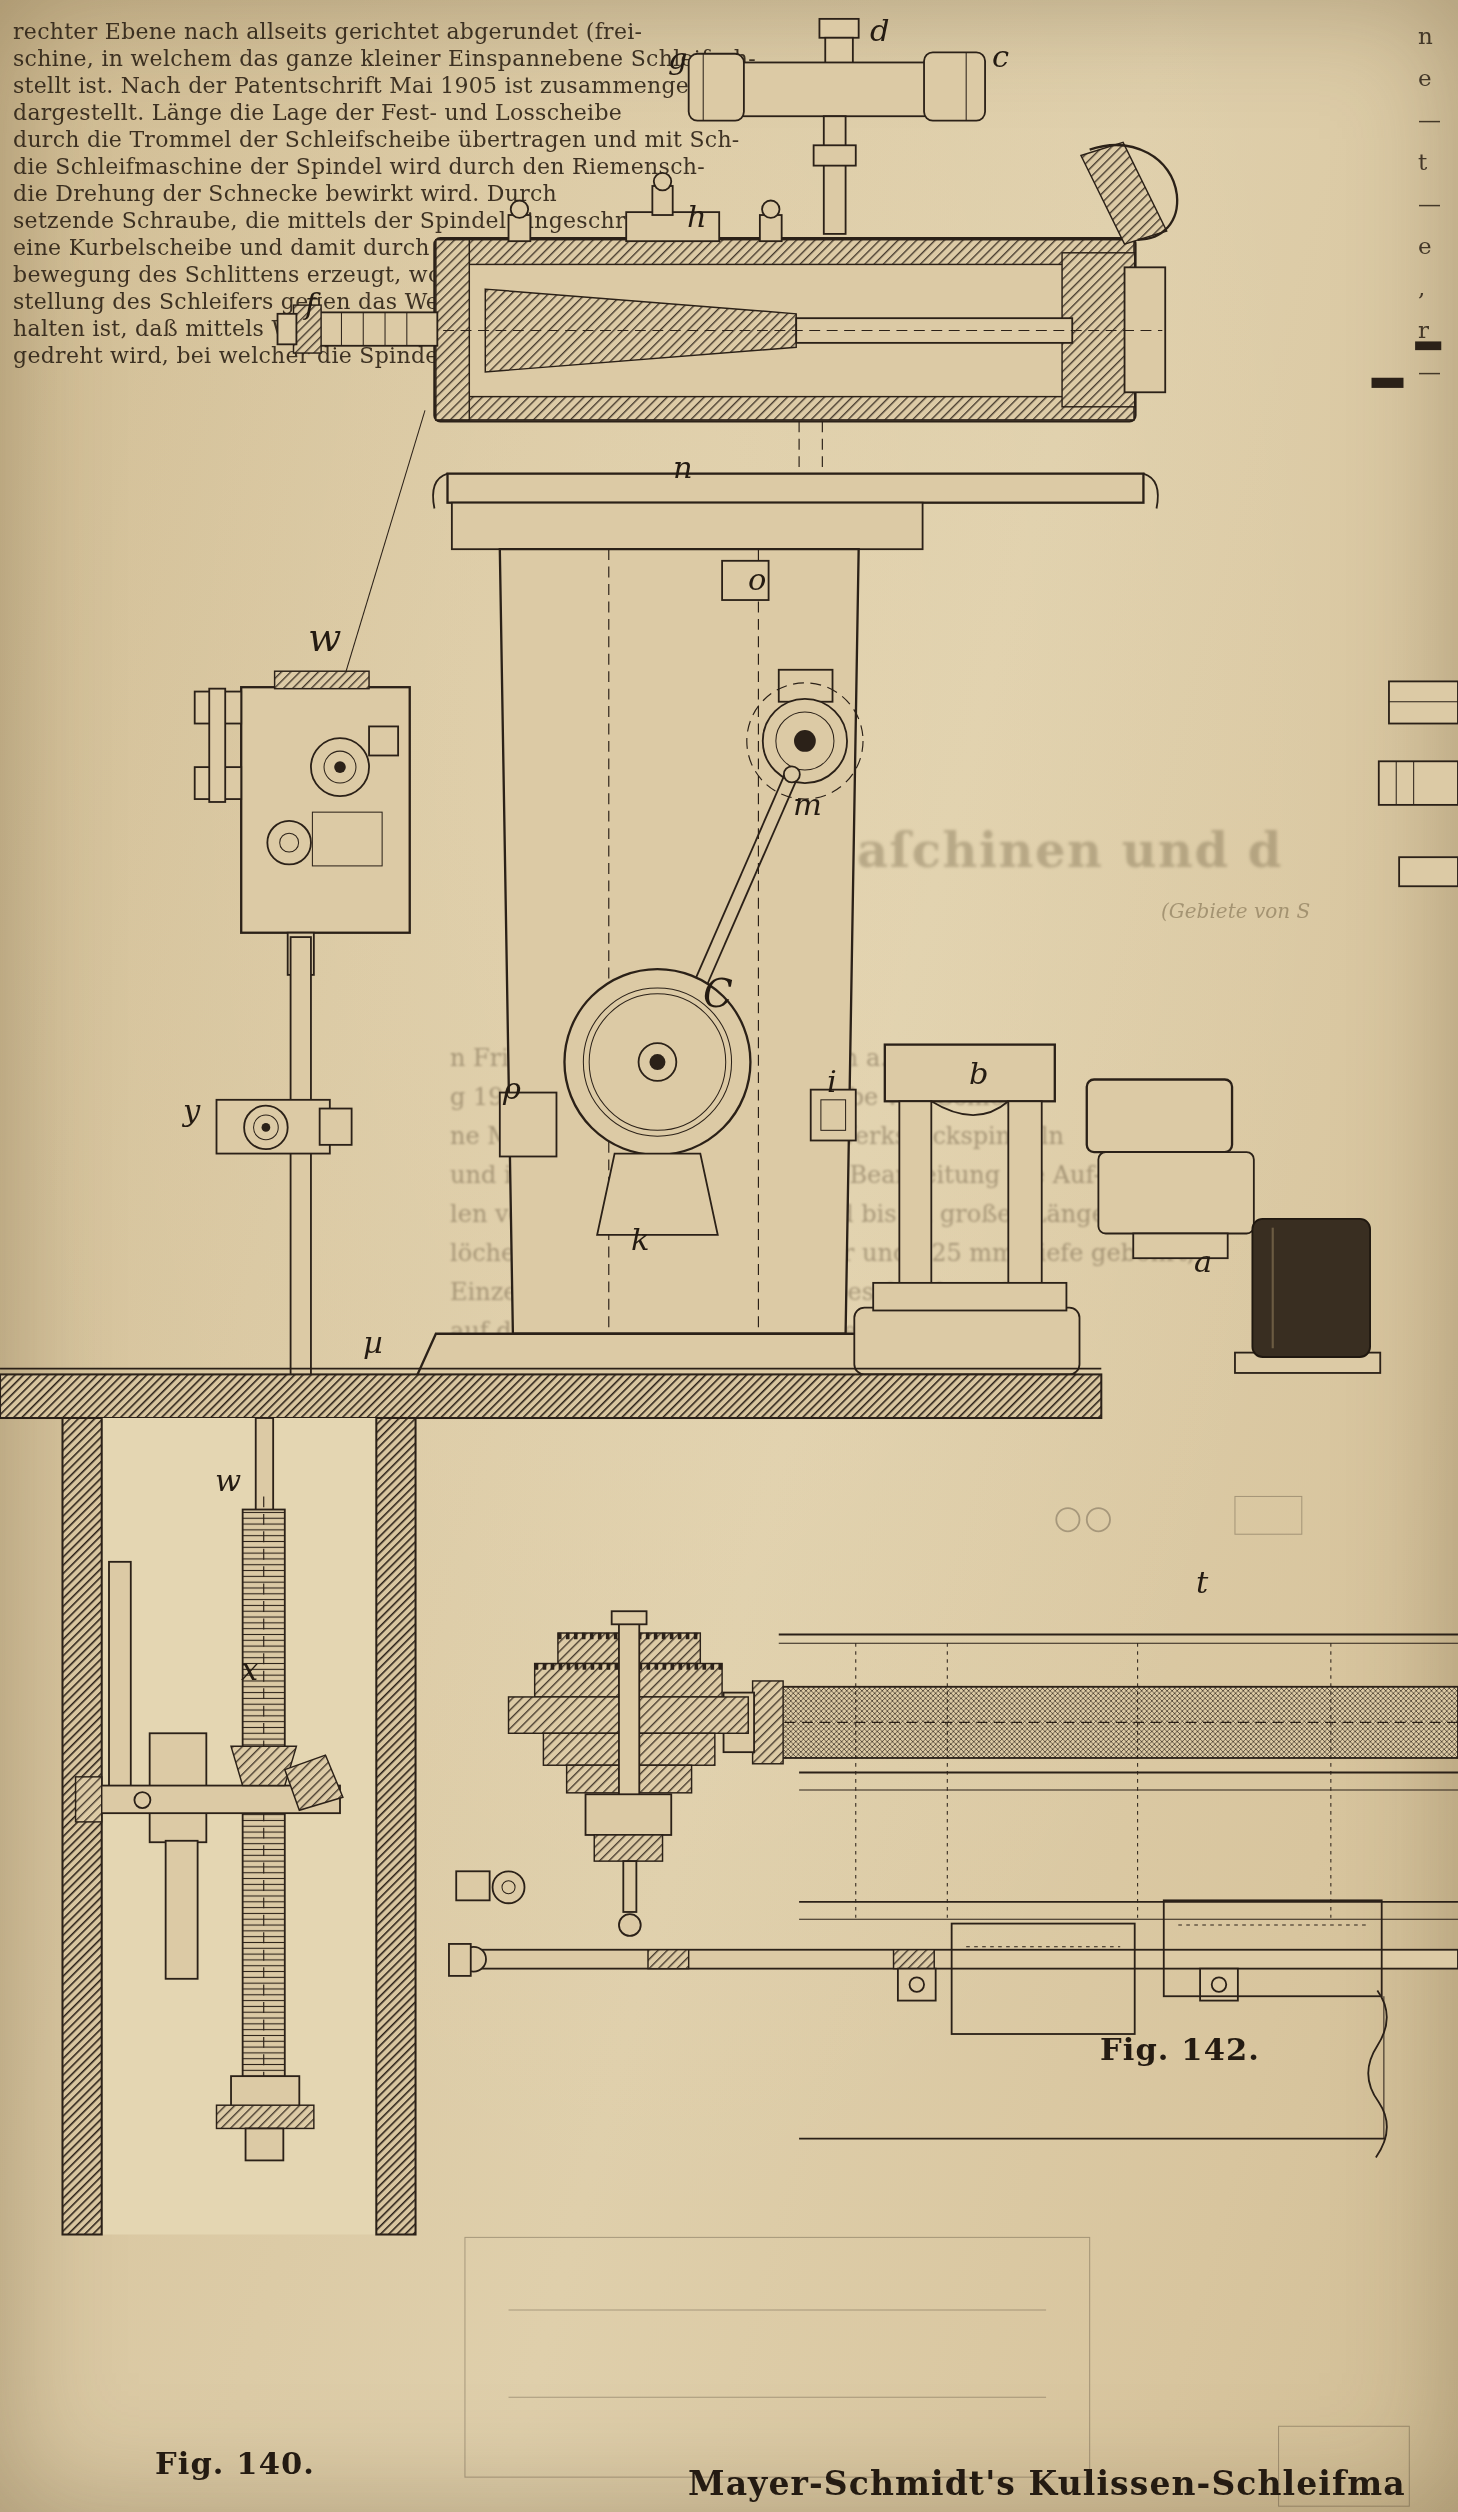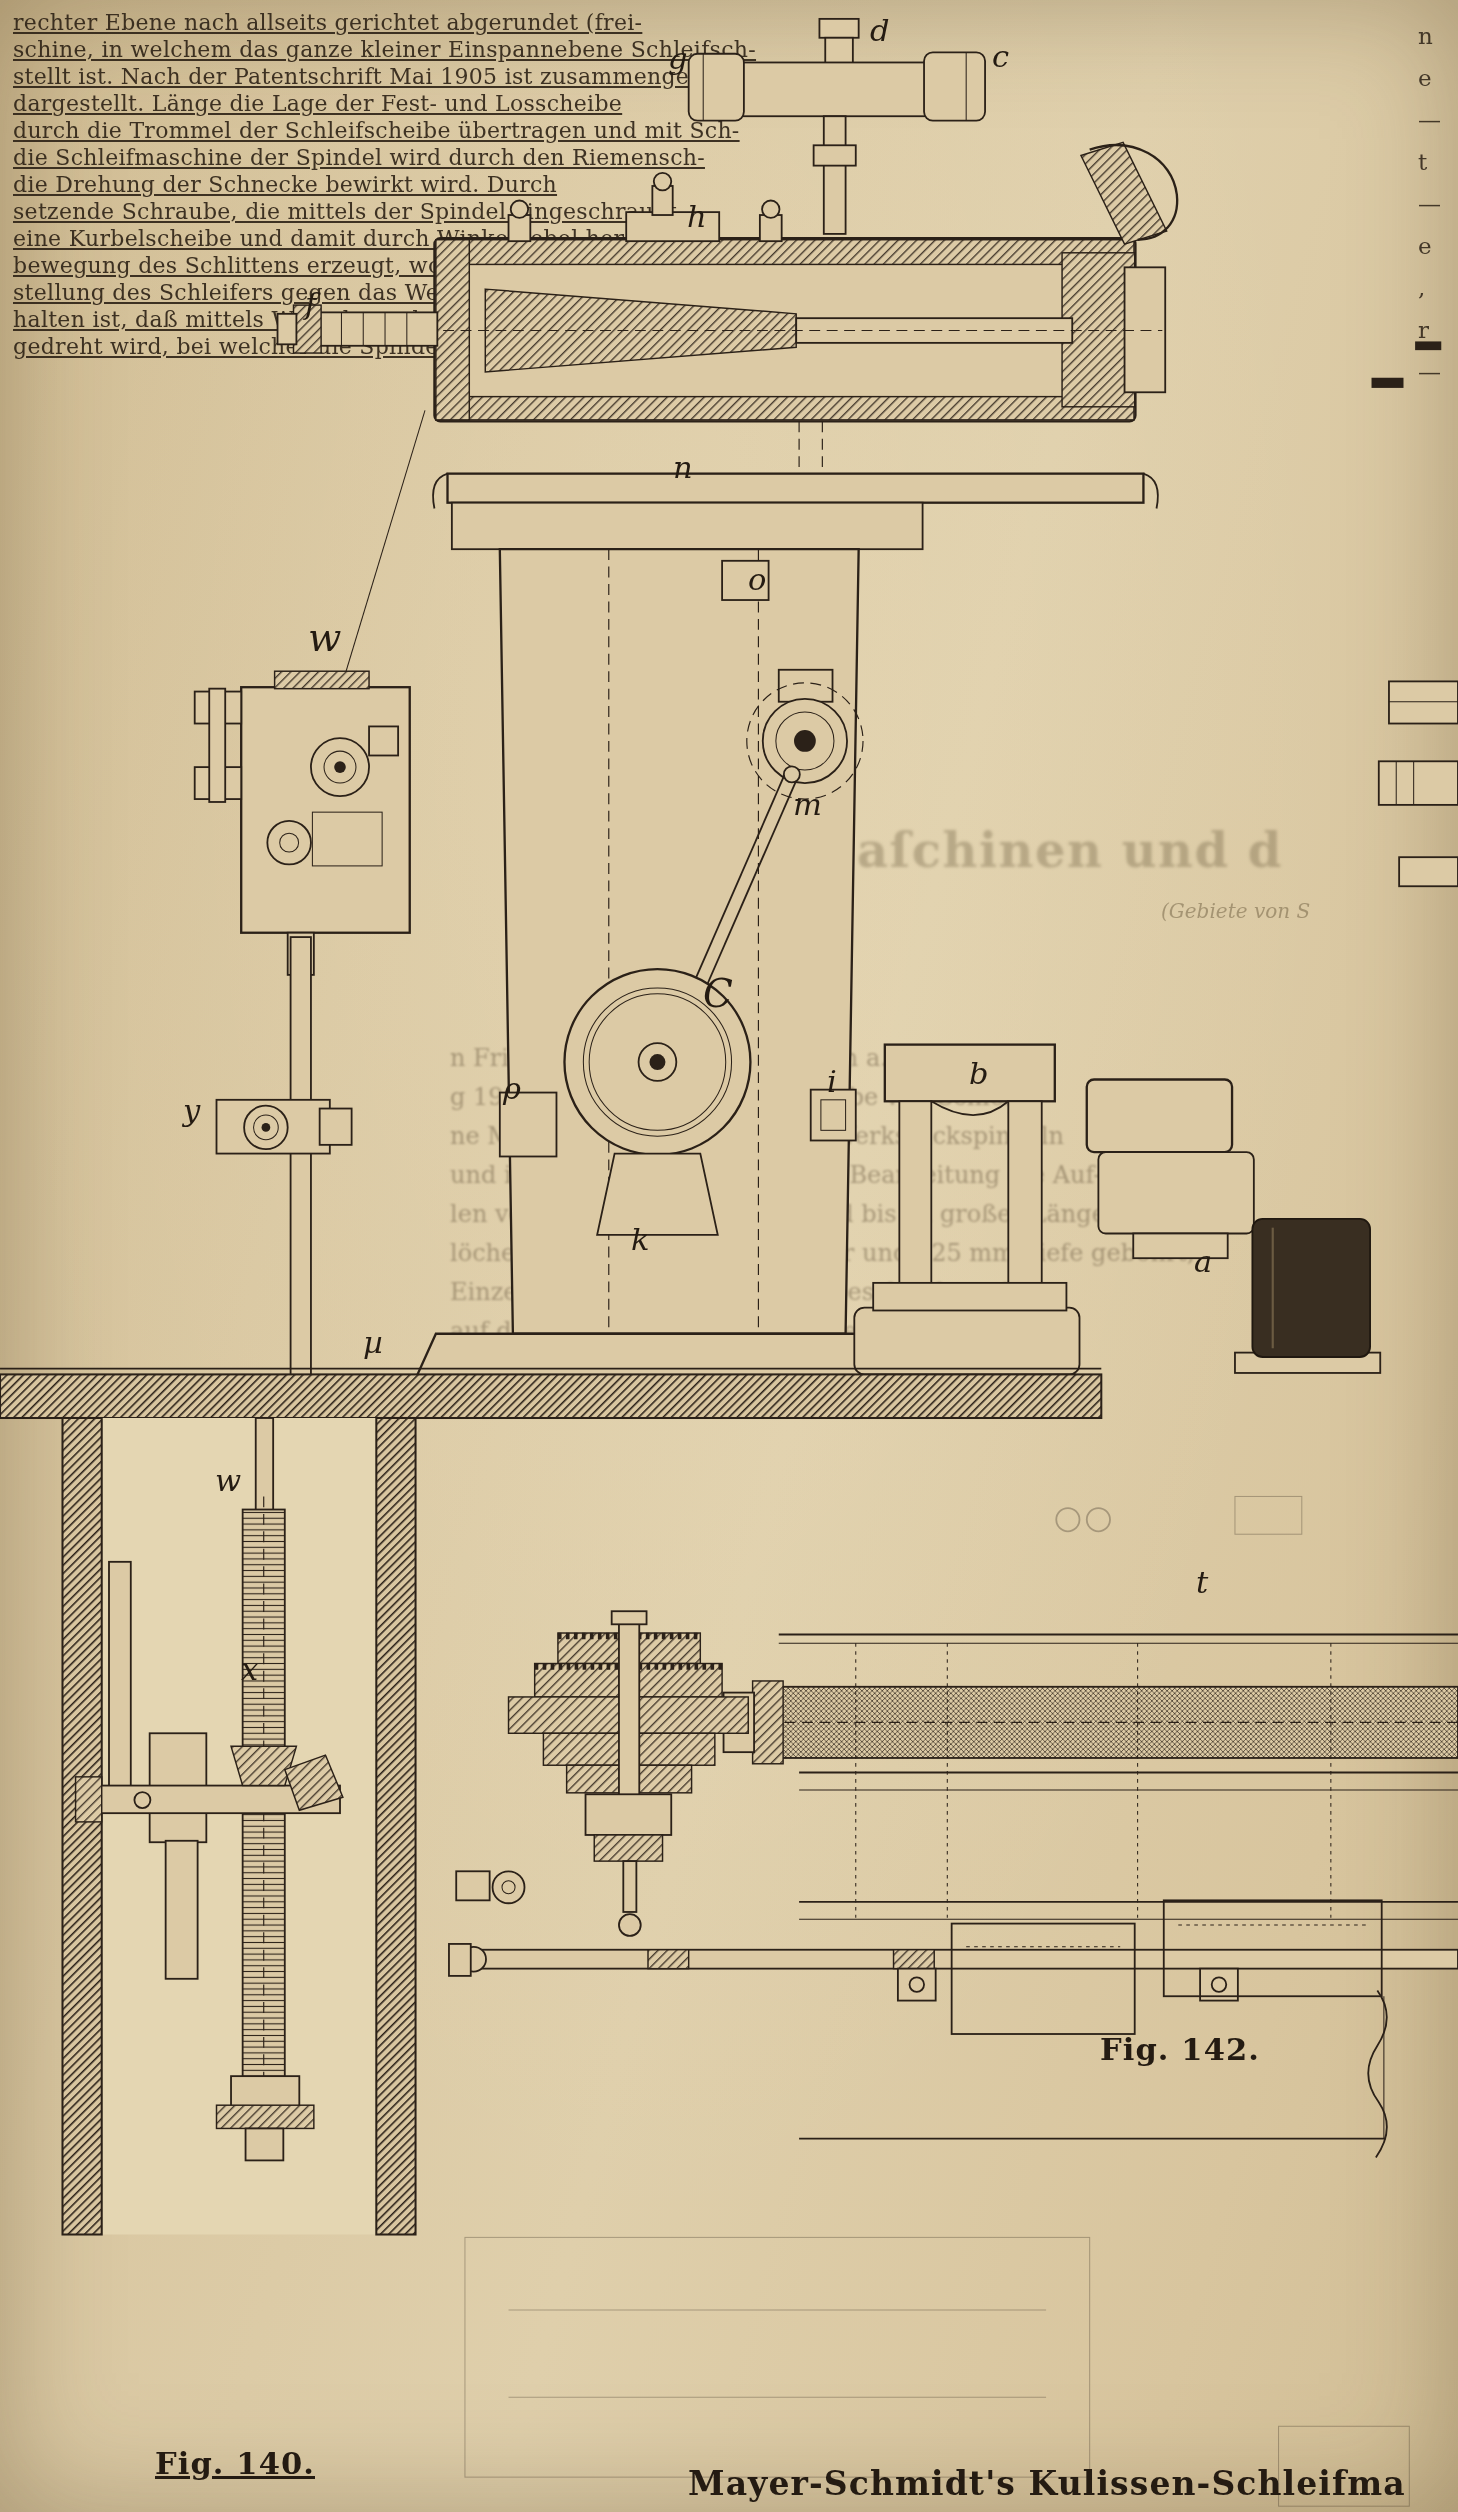--- a/index.html
+++ b/index.html
@@ -5,21 +5,21 @@
   html,body{margin:0;padding:0;background:#9a8a6a;}
   .page{
     position:relative; width:1458px; height:2512px; overflow:hidden;
     background:
       radial-gradient(ellipse at 45% 30%, rgba(255,245,215,.18), rgba(0,0,0,0) 60%),
       linear-gradient(105deg,#d0bc93 0%,#d9c7a1 28%,#dfcfab 55%,#d8c59e 85%,#d2bf97 100%);
     font-family:"DejaVu Serif", serif;
     box-shadow:inset 0 0 116px rgba(80,60,30,.35);
   }
   .txt{position:absolute;color:rgba(44,33,21,.9);}
-  .para{left:13px;top:9px;width:1380px;font-size:22px;line-height:27px;letter-spacing:0.3px;text-decoration:underline;}
+  .para{left:13px;top:18px;width:1380px;font-size:22px;line-height:27px;letter-spacing:0.3px;}
   .para div{white-space:nowrap;overflow:hidden;}
   .edgecol{left:1418px;top:14.5px;font-size:23px;line-height:42px;color:rgba(44,33,21,.85);}
   .ghost{color:rgba(90,75,50,.42);filter:blur(0.9px);}
   .ghost-big{left:857px;top:822px;font-size:48px;font-weight:bold;letter-spacing:1.5px;
              color:rgba(100,84,56,.33);filter:blur(1.5px);white-space:nowrap;}
   .ghost-side{left:1161px;top:899px;font-size:20px;font-style:italic;color:rgba(95,80,52,.45);filter:blur(0.7px);}
   .ghost-para{left:450px;top:1039px;width:1010px;font-size:24px;line-height:39px;}
   .ghost-para div{white-space:nowrap;overflow:hidden;}
   .lbl{position:absolute;font-style:italic;font-size:30.5px;color:#241b12;line-height:1;}
   .lbl-big{font-size:39px;}
@@ -362,18 +362,18 @@
   <div class="lbl" style="left:503px;top:1074px;">ρ</div>
   <div class="lbl" style="left:827px;top:1067px;">i</div>
   <div class="lbl" style="left:969px;top:1059px;">b</div>
   <div class="lbl" style="left:1194px;top:1247px;">a</div>
   <div class="lbl" style="left:631px;top:1225px;">k</div>
   <div class="lbl" style="left:363px;top:1328px;">µ</div>
   <div class="lbl" style="left:215px;top:1466px;">w</div>
   <div class="lbl" style="left:241px;top:1655px;">x</div>
   <div class="lbl" style="left:1196px;top:1568px;">t</div>
 
-  <div class="cap" style="left:155px;top:2445px;text-decoration:underline;">Fig. 140.</div>
+  <div class="cap" style="left:155px;top:2445px;">Fig. 140.</div>
   <div class="cap" style="left:1055px;top:2031px;margin-left:45px;">Fig. 142.</div>
   <div class="cap cap-bottom">Mayer-Schmidt's Kulissen-Schleifma</div>
 
 </div>
 
 
 </body></html>

